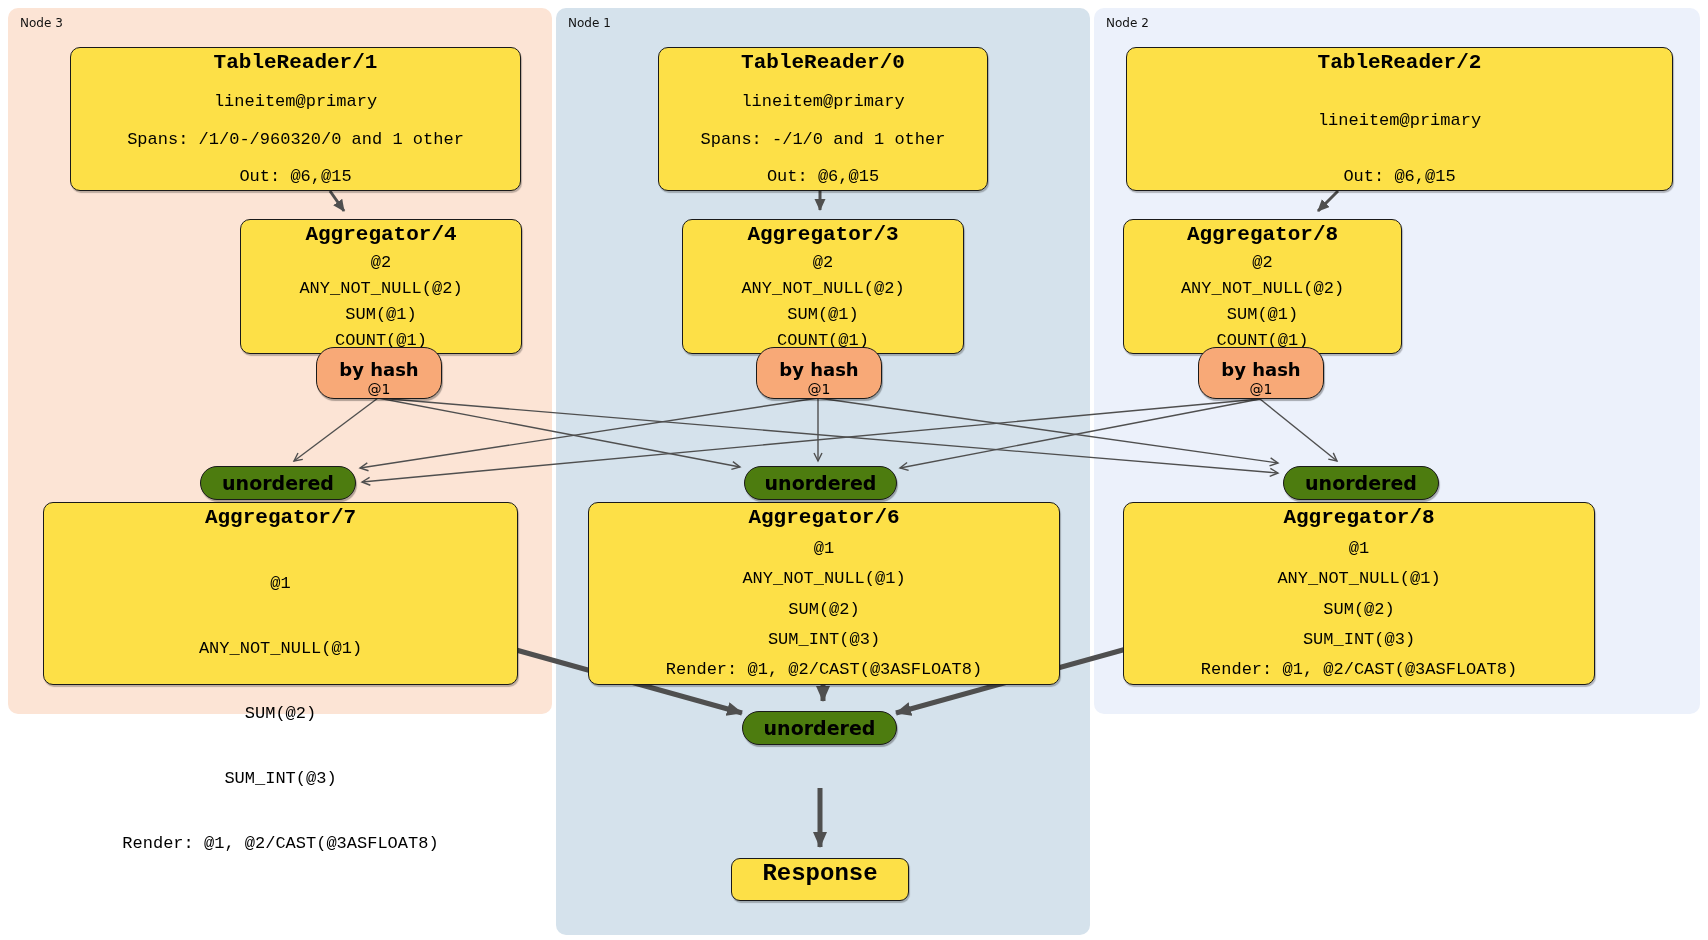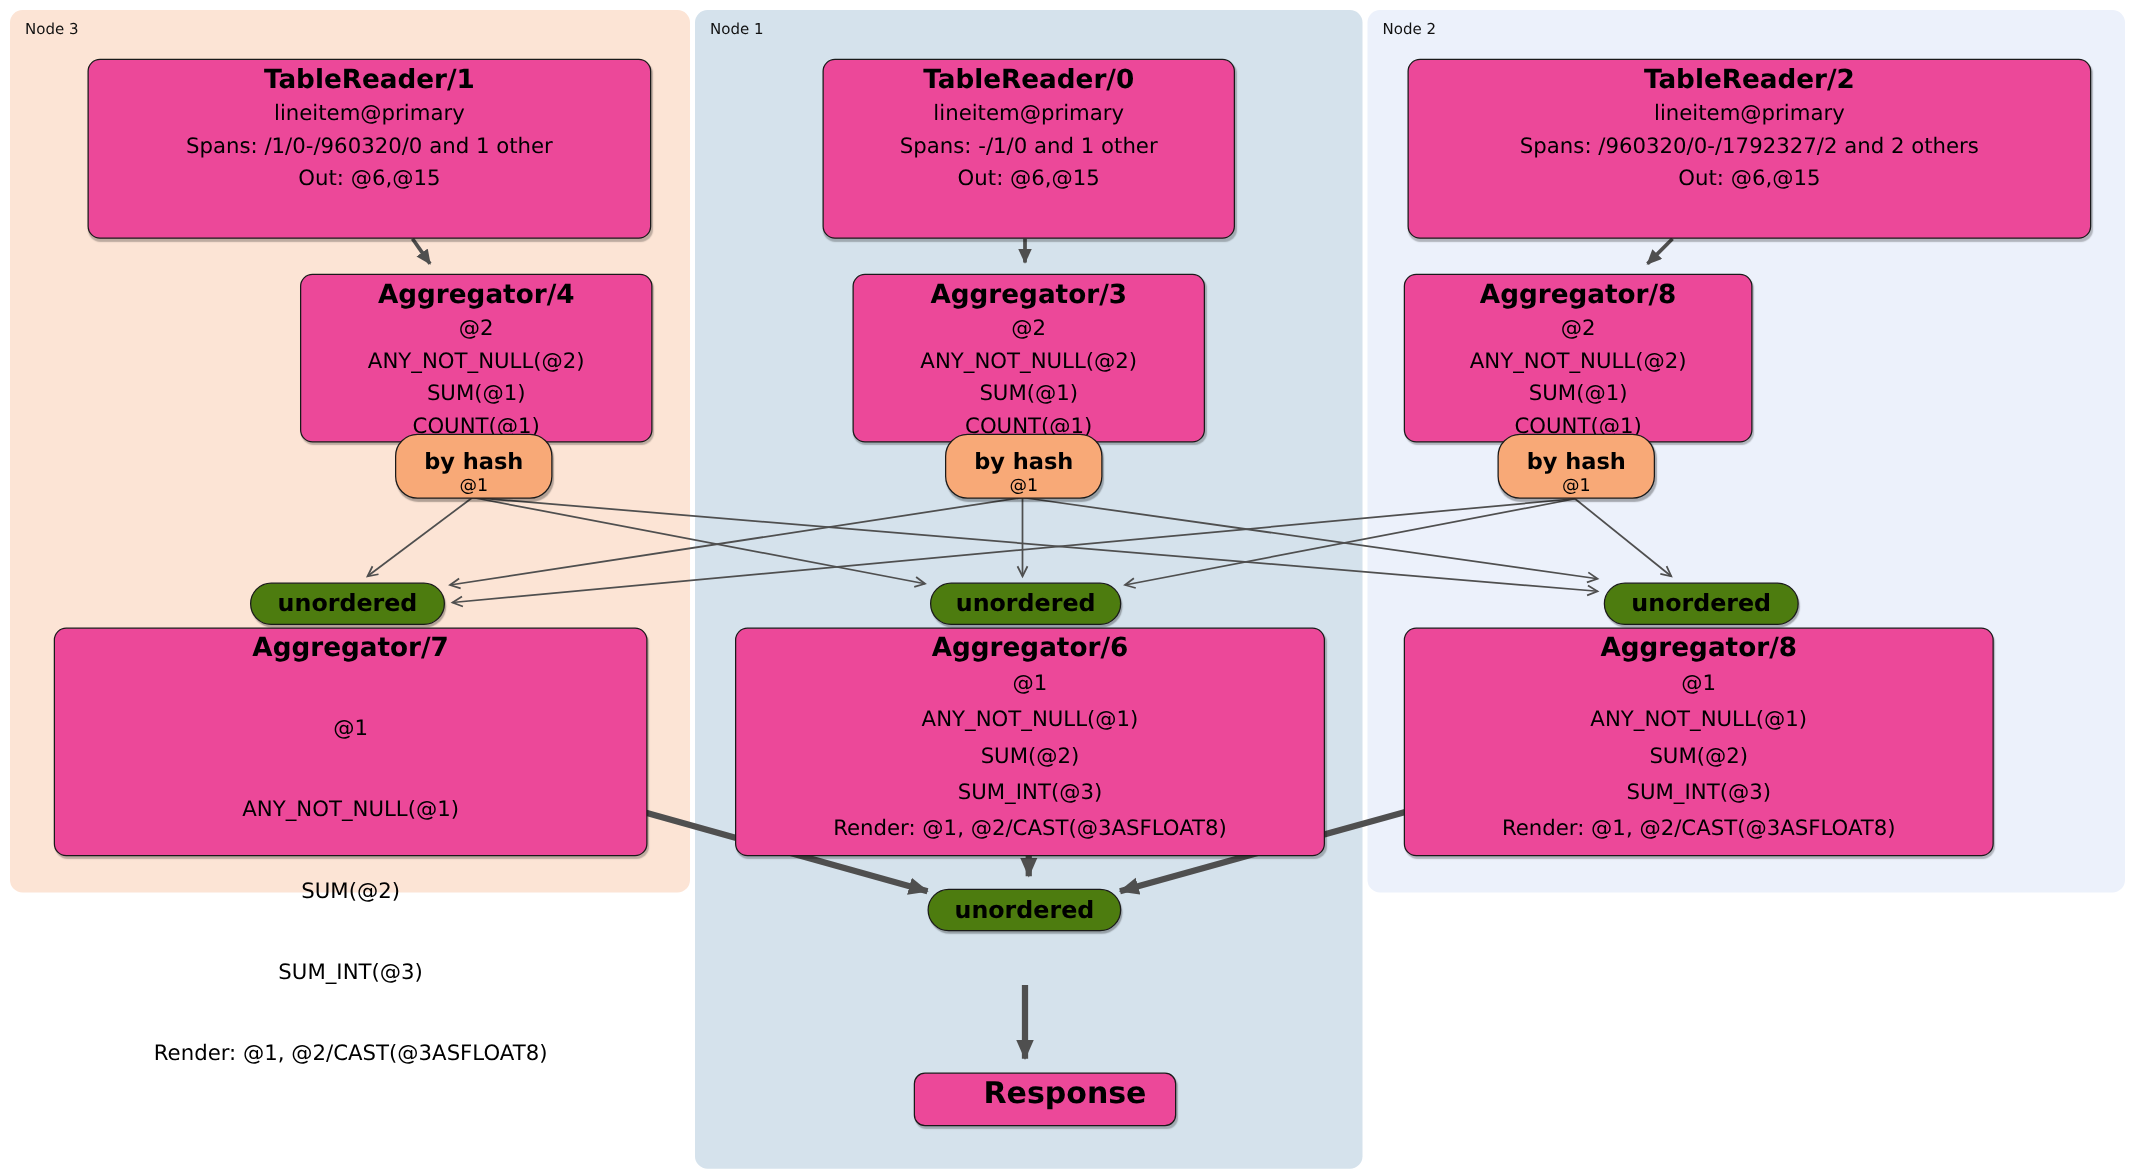--- a/index.html
+++ b/index.html
@@ -7,23 +7,23 @@
     position:relative;width:1708px;height:940px;overflow:hidden;
     font-family:"DejaVu Sans","Liberation Sans",sans-serif;color:#000;
   }
   .region{position:absolute;border-radius:10px;z-index:0;}
   .region-label{position:absolute;top:8px;left:12px;font-size:12px;color:#111;}
   .r3{left:8px;top:8px;width:544px;height:706px;background:#fce4d5;}
   .r1{left:556px;top:8px;width:534px;height:927px;background:#d5e2ec;}
   .r2{left:1094px;top:8px;width:606px;height:706px;background:#ecf1fb;}
   svg.edges{position:absolute;left:0;top:0;z-index:1;}
   .box{
-    position:absolute;background:#ec4899;border:1.6px solid #1a1a1a;border-radius:10px;
-    display:flex;flex-direction:column;justify-content:flex-start;align-items:center;
-    text-align:center;z-index:2;box-shadow:1px 2px 1px rgba(0,0,0,0.25);
+    position:absolute;background:#fde047;border:1.6px solid #1a1a1a;border-radius:10px;
+    display:flex;flex-direction:column;justify-content:space-between;align-items:center;
+    text-align:center;z-index:2;box-shadow:1px 2px 1px rgba(0,0,0,0.25);font-family:Liberation Mono, monospace;
   }
   .box-title{font-weight:bold;font-size:21px;line-height:30px;}
   .box-line{font-size:17px;line-height:26px;}
   .tr1{left:70px;top:47px;width:449px;height:142px;}
   .tr0{left:658px;top:47px;width:328px;height:142px;}
   .tr2{left:1126px;top:47px;width:545px;height:142px;}
   .agg4{left:240px;top:219px;width:280px;height:133px;}
   .agg3{left:682px;top:219px;width:280px;height:133px;}
   .agg5{left:1123px;top:219px;width:277px;height:133px;}
   .agg7{left:43px;top:502px;width:473px;height:181px;gap:36px;}
@@ -43,21 +43,21 @@
   .stream{
     position:absolute;background:#4d7c0f;border:1.8px solid #1a1a1a;border-radius:17px;
     display:flex;justify-content:center;align-items:center;
     font-weight:bold;font-size:19px;z-index:3;box-shadow:1px 2px 1px rgba(0,0,0,0.3);
   }
   .u3{left:200px;top:466px;width:154px;height:32px;}
   .u1{left:744px;top:466px;width:151px;height:32px;}
   .u2{left:1283px;top:466px;width:154px;height:32px;}
   .uf{left:742px;top:711px;width:153px;height:32px;}
   .noop{left:738px;top:746px;width:160px;height:41px;border-radius:9px;}
-  .resp{left:731px;top:858px;width:176px;height:41px;border-radius:9px;padding-left:32px;}
+  .resp{left:731px;top:858px;width:176px;height:41px;border-radius:9px;}
   .noop .box-title,.resp .box-title{font-size:24px;}
 </style>
 </head>
 <body>
 
 <div class="canvas">
 
   <div class="region r3">
     <div class="region-label">Node 3</div>
   </div>
@@ -152,21 +152,20 @@
     <div class="box-line">@1</div>
     <div class="box-line">ANY_NOT_NULL(@1)</div>
     <div class="box-line">SUM(@2)</div>
     <div class="box-line">SUM_INT(@3)</div>
     <div class="box-line">Render: @1, @2/CAST(@3ASFLOAT8)</div>
   </div>
 
   <div class="box tr2">
     <div class="box-title">TableReader/2</div>
     <div class="box-line">lineitem@primary</div>
-    <div class="box-line">Spans: /960320/0-/1792327/2 and 2 others</div>
     <div class="box-line">Out: @6,@15</div>
   </div>
   <div class="box agg5">
     <div class="box-title">Aggregator/8</div>
     <div class="box-line">@2</div>
     <div class="box-line">ANY_NOT_NULL(@2)</div>
     <div class="box-line">SUM(@1)</div>
     <div class="box-line">COUNT(@1)</div>
   </div>
   <div class="router bh2">

